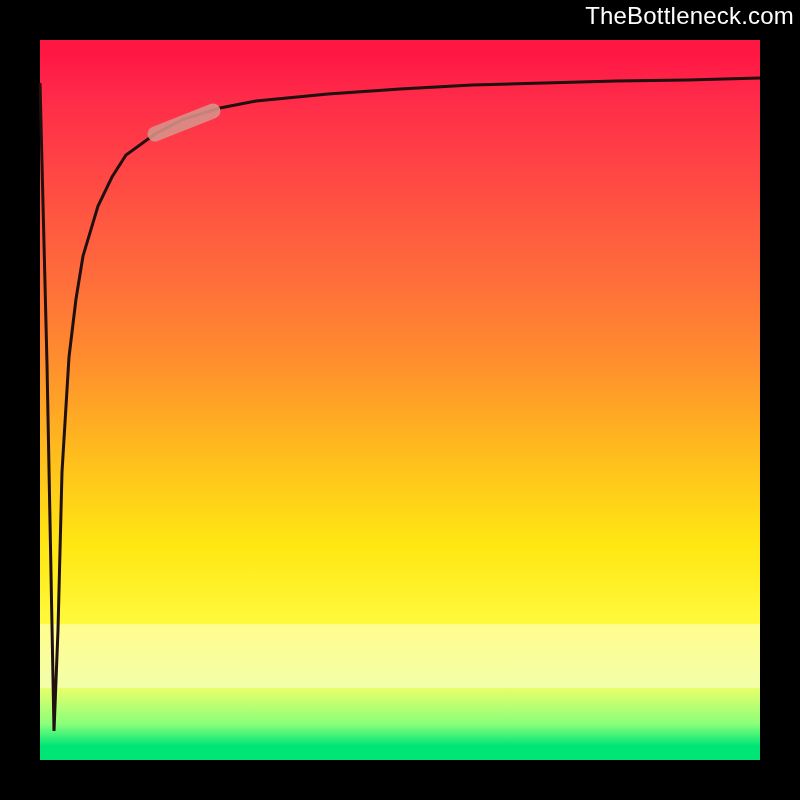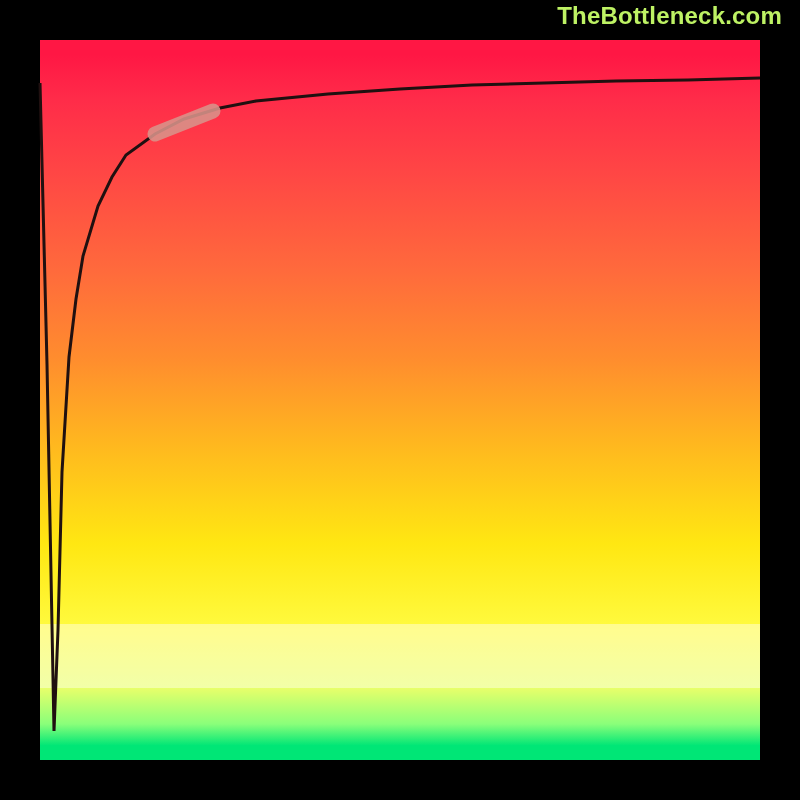--- a/index.html
+++ b/index.html
@@ -33,26 +33,26 @@
     );
   }
   .white-band {
     position: absolute;
     left: 0;
     width: 100%;
     background: rgba(255,255,255,0.42);
   }
   .attribution {
     position: absolute;
-    right: 18px;
+    right: 6px;
     top: 2px;
     font-family: Arial, Helvetica, sans-serif;
     font-size: 24px;
-    font-weight: 700;
-    color: #bef264;
+    font-weight: 400;
+    color: #ffffff;
     letter-spacing: 0.2px;
   }
   svg.curve {
     position: absolute;
     left: 0;
     top: 0;
     width: 100%;
     height: 100%;
     overflow: visible;
   }

